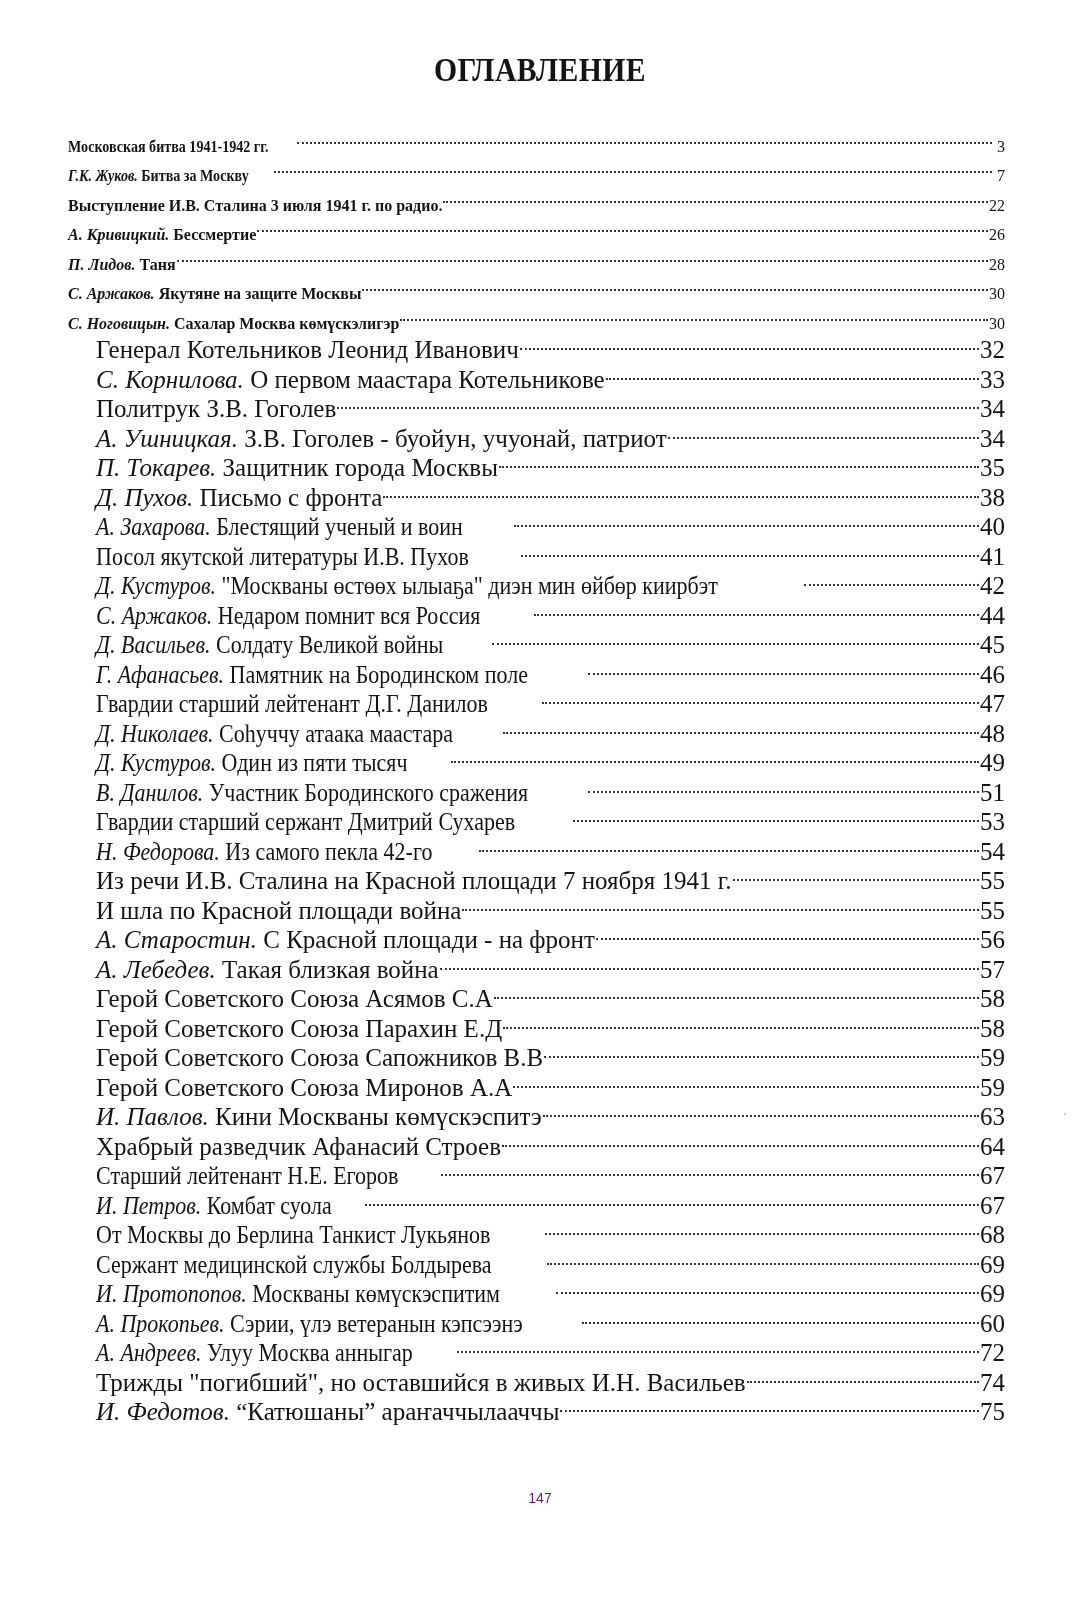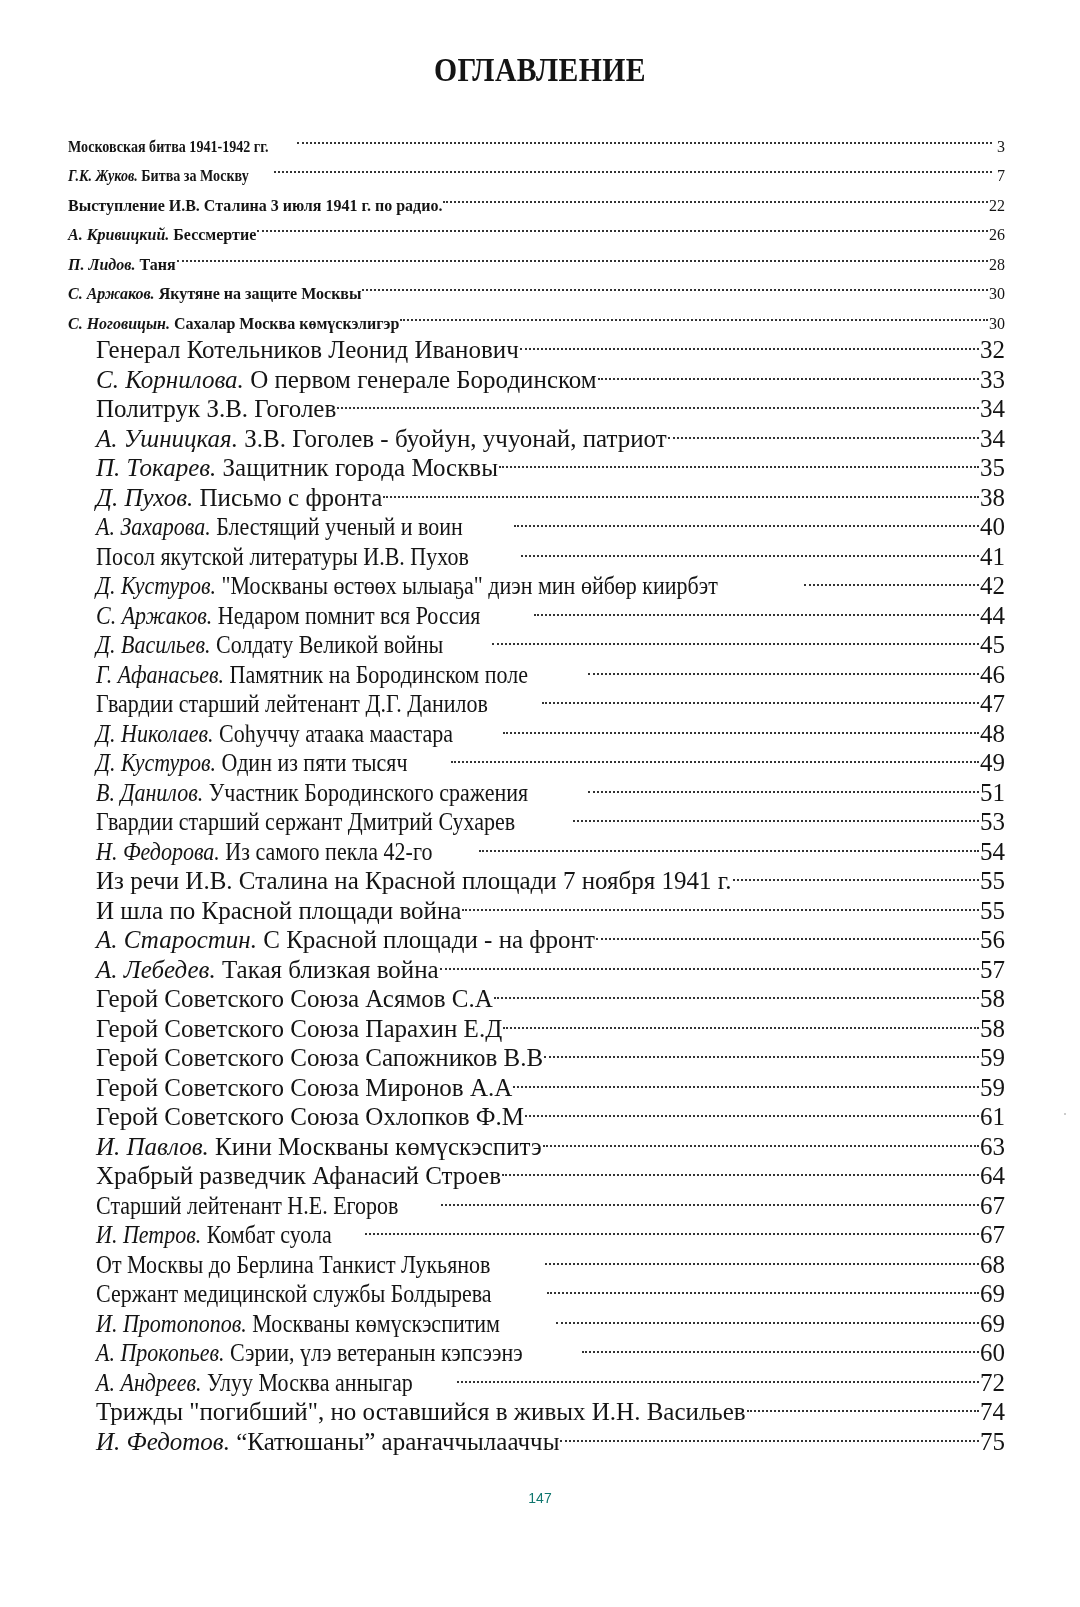--- a/index.html
+++ b/index.html
@@ -82,21 +82,21 @@
       min-width: 12px;
     }
     .page-number {
       position: absolute;
       top: 1490px;
       left: 0;
       width: 1080px;
       text-align: center;
       font-family: "Liberation Sans", sans-serif;
       font-size: 14px;
-      color: #0f766e;
+      color: #701a75;
     }
     .speck {
       position: absolute;
       top: 1113px;
       left: 1064px;
       width: 2px;
       height: 2px;
       background: #bbb;
       border-radius: 1px;
     }
@@ -141,21 +141,21 @@
       <span class="text"><span class="author">С. Ноговицын.</span> <span>Сахалар Москва көмүскэлигэр</span></span>
       <span class="dots"></span>
       <span class="page">30</span>
     </div>
     <div class="entry indent">
       <span class="text"><span>Генерал Котельников Леонид Иванович</span></span>
       <span class="dots"></span>
       <span class="page">32</span>
     </div>
     <div class="entry indent">
-      <span class="text"><span class="author">С. Корнилова.</span> <span>О первом генерале Бородинском</span></span>
+      <span class="text"><span class="author">С. Корнилова.</span> <span>О первом маастара Котельникове</span></span>
       <span class="dots"></span>
       <span class="page">33</span>
     </div>
     <div class="entry indent">
       <span class="text"><span>Политрук З.В. Гоголев</span></span>
       <span class="dots"></span>
       <span class="page">34</span>
     </div>
     <div class="entry indent">
       <span class="text"><span class="author">А. Ушницкая.</span> <span>З.В. Гоголев - буойун, учуонай, патриот</span></span>
@@ -264,25 +264,20 @@
     </div>
     <div class="entry indent">
       <span class="text"><span>Герой Советского Союза Сапожников В.В</span></span>
       <span class="dots"></span>
       <span class="page">59</span>
     </div>
     <div class="entry indent">
       <span class="text"><span>Герой Советского Союза Миронов А.А</span></span>
       <span class="dots"></span>
       <span class="page">59</span>
-    </div>
-    <div class="entry indent">
-      <span class="text"><span>Герой Советского Союза Охлопков Ф.М</span></span>
-      <span class="dots"></span>
-      <span class="page">61</span>
     </div>
     <div class="entry indent">
       <span class="text"><span class="author">И. Павлов.</span> <span>Кини Москваны көмүскэспитэ</span></span>
       <span class="dots"></span>
       <span class="page">63</span>
     </div>
     <div class="entry indent">
       <span class="text"><span>Храбрый разведчик Афанасий Строев</span></span>
       <span class="dots"></span>
       <span class="page">64</span>

